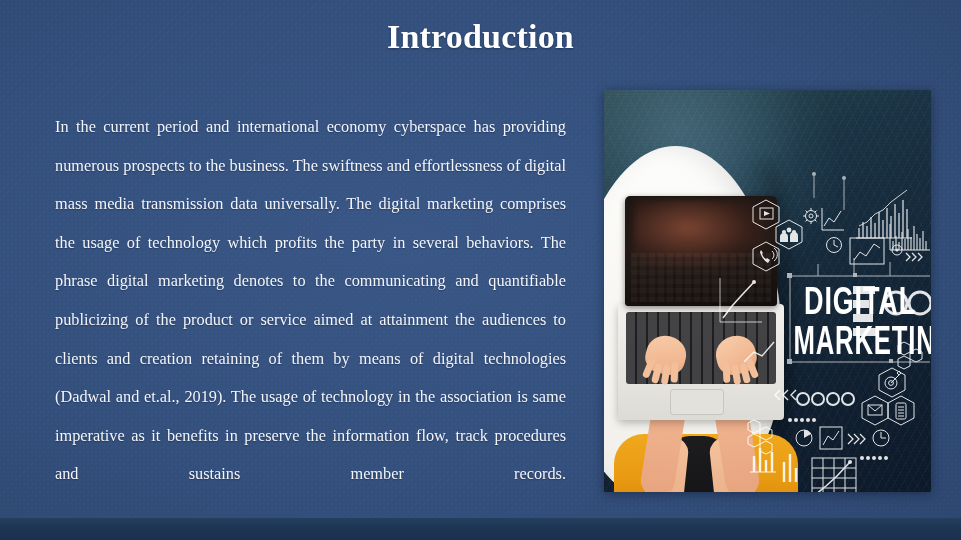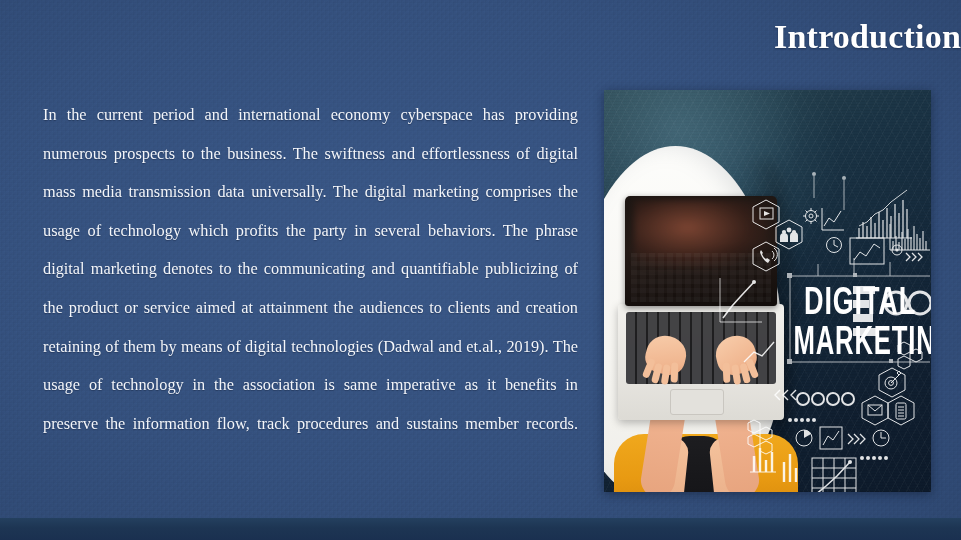--- a/index.html
+++ b/index.html
@@ -39,21 +39,21 @@
     background:
       radial-gradient(ellipse 85% 80% at 42% 45%, rgba(70,104,158,0.30) 0%, rgba(52,80,125,0.0) 55%, rgba(26,44,74,0.28) 100%);
   }
 
   
   #slide-title {
     position: absolute;
     left: 0;
     right: 0;
     top: 17px;
-    text-align: right;
+    text-align: center;
     color: #ffffff;
     font-family: "Liberation Serif", "DejaVu Serif", serif;
     font-weight: bold;
     font-size: 34px;
     line-height: 40px;
     letter-spacing: 0.2px;
     text-shadow: 0 1px 2px rgba(10,22,44,0.45);
   }
 
   
@@ -63,21 +63,21 @@
     top: 92px;
     width: 543px;
     color: #f4f6fa;
     font-family: "Liberation Serif", "DejaVu Serif", serif;
     font-size: 16.3px;
     line-height: 38.6px;
     text-align: justify;
     text-justify: inter-word;
     text-shadow: 0 1px 1px rgba(12,26,50,0.40);
   }
-  #body-text p { margin: 4px; }
+  #body-text p { margin: 16px; }
   
   #body-text p::after {
     content: "";
     display: inline-block;
     width: 100%;
   }
 
   
   #picture {
     position: absolute;

